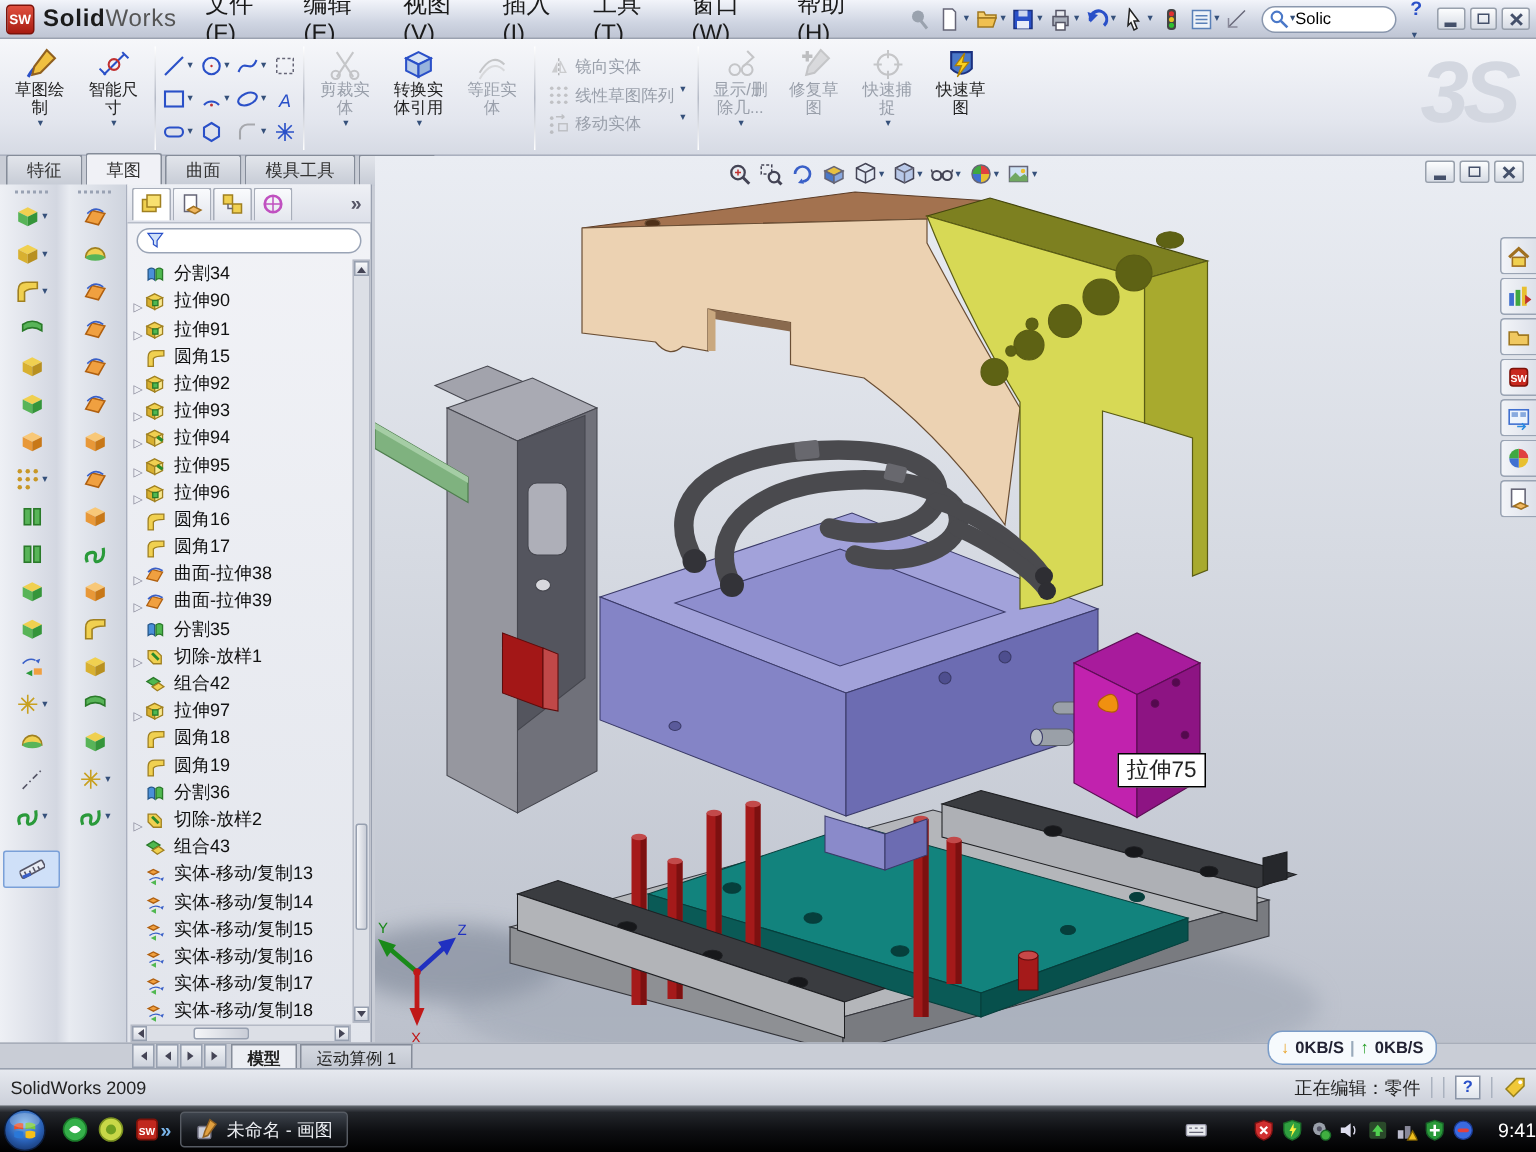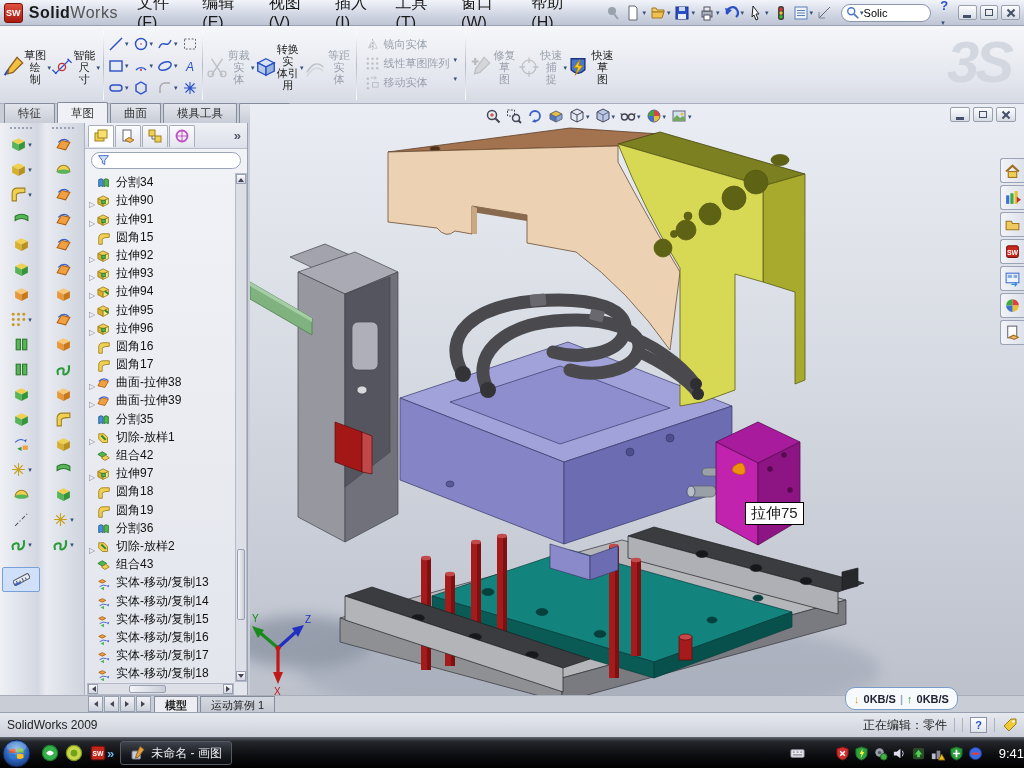--- a/index.html
+++ b/index.html
@@ -23,21 +23,21 @@
 .winbtn{width:20px;height:15px;background:linear-gradient(#fcfdfe,#d6dbe4);border:1px solid #98a0ac;border-radius:2px;margin-left:3px;position:relative;display:flex;align-items:center;justify-content:center}
 .g-min{width:8px;height:3px;background:#44506a;margin-top:7px}
 .g-res{width:8px;height:7px;border:1.5px solid #44506a}
 .g-close{position:relative;width:10px;height:10px}
 .g-close:before,.g-close:after{content:"";position:absolute;left:4px;top:0;width:2px;height:10px;background:#44506a}
 .g-close:before{transform:rotate(45deg)}
 .g-close:after{transform:rotate(-45deg)}
 
 #ribbon{position:absolute;left:0;top:26px;width:1024px;height:78px;background:linear-gradient(#f6f7fa,#e3e6ee 70%,#d6dae4);border-bottom:1px solid #aab0bf;display:flex;align-items:stretch;padding:3px 2px 1px}
 .vsep{width:1px;background:linear-gradient(#fff,#b5bac6,#fff);margin:2px 3px}
-.bigbtn{width:49px;display:flex;align-items:center;justify-content:flex-start;text-align:center;font-size:11px;line-height:12px;padding-top:3px;border-radius:3px}
+.bigbtn{width:49px;display:flex;flex-direction:column;align-items:center;justify-content:flex-start;text-align:center;font-size:11px;line-height:12px;padding-top:3px;border-radius:3px}
 .bigbtn .lbl{white-space:pre-line}
 .bigbtn.dis{color:#9aa0ab}
 .bigbtn.dis svg{filter:grayscale(1);opacity:.45}
 .egrid{display:grid;grid-template-rows:repeat(3,22px);grid-auto-flow:column;align-content:center;column-gap:2px}
 .egcell{display:flex;align-items:center;padding:0 1px}
 .egcell.dis svg{filter:grayscale(1);opacity:.4}
 .stack{display:flex;flex-direction:column;justify-content:center}
 .stackrow{display:flex;gap:4px;height:19px;font-size:11px;padding:0 5px;color:#9aa0ab}
 .stackrow svg{filter:grayscale(1);opacity:.45}
 #watermark{position:absolute;right:14px;top:28px;font-size:58px;font-style:italic;font-weight:bold;color:#d3d7e0;letter-spacing:-4px;user-select:none}
@@ -384,20 +384,32 @@
             <circle cx="3" cy="14" r="1.3"></circle>
           </g>
           <rect x="8" y="8" width="6" height="5" fill="none" stroke="#8892a2"></rect>
           <path d="M6,3 L12,3 M12,3 L10,1.5 M12,3 L10,4.5" stroke="#8892a2" fill="none"></path>
         </svg>
         <span class="slbl">移动实体</span>
         <span class="dd" style="margin-left:auto">▾</span>
       </div>
     </div>
     <div class="vsep"></div>
+    <div class="bigbtn dis">
+      <span class="ric">
+        <svg width="22" height="22" viewBox="0 0 16 16">
+          <circle cx="5" cy="10.5" r="2.6" fill="none" stroke="#8892a2"></circle>
+          <circle cx="11" cy="10.5" r="2.6" fill="none" stroke="#8892a2"></circle>
+          <path d="M11,1.5 L14,4.5 L9,9" stroke="#b09020" fill="none"></path>
+        </svg>
+      </span>
+      <span class="lbl">显示/删
+除几...</span>
+      <span class="dd" style="margin-top:1px">▾</span>
+    </div>
     <div class="bigbtn dis">
       <span class="ric">
         <svg width="22" height="22" viewBox="0 0 16 16">
           <path d="M11,1 L15,5 L8,12 L4,13 L5,9Z" fill="#d8c060" stroke="#8892a2"></path>
           <path d="M2,4 H7 M4.5,1.5 V6.5" stroke="#3a9a3a" stroke-width="1.6"></path>
         </svg>
       </span>
       <span class="lbl">修复草
 图</span>
     </div>

